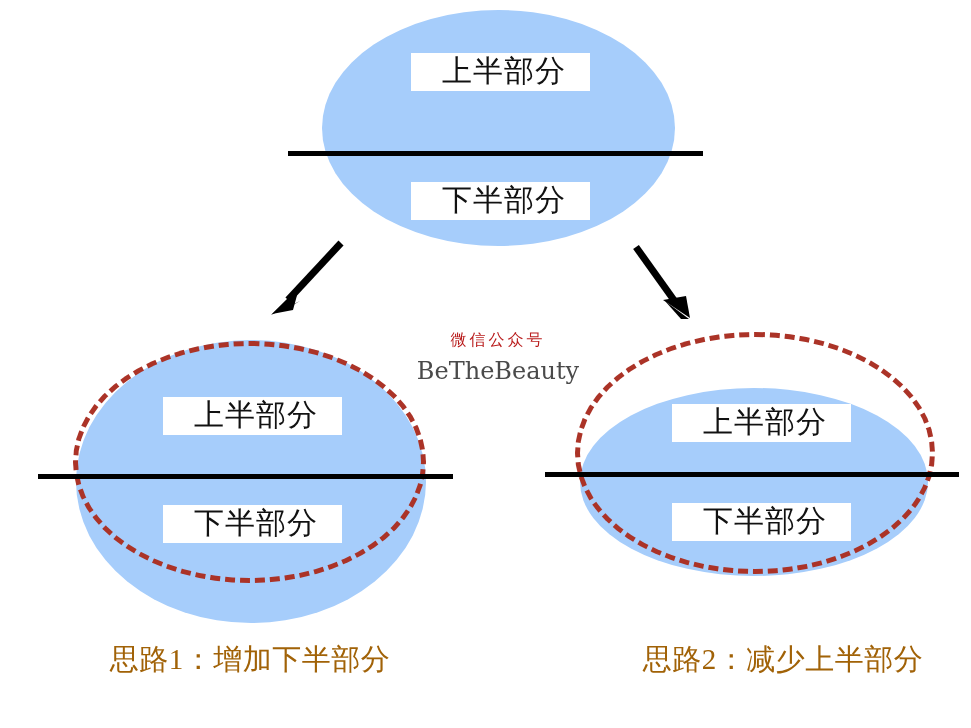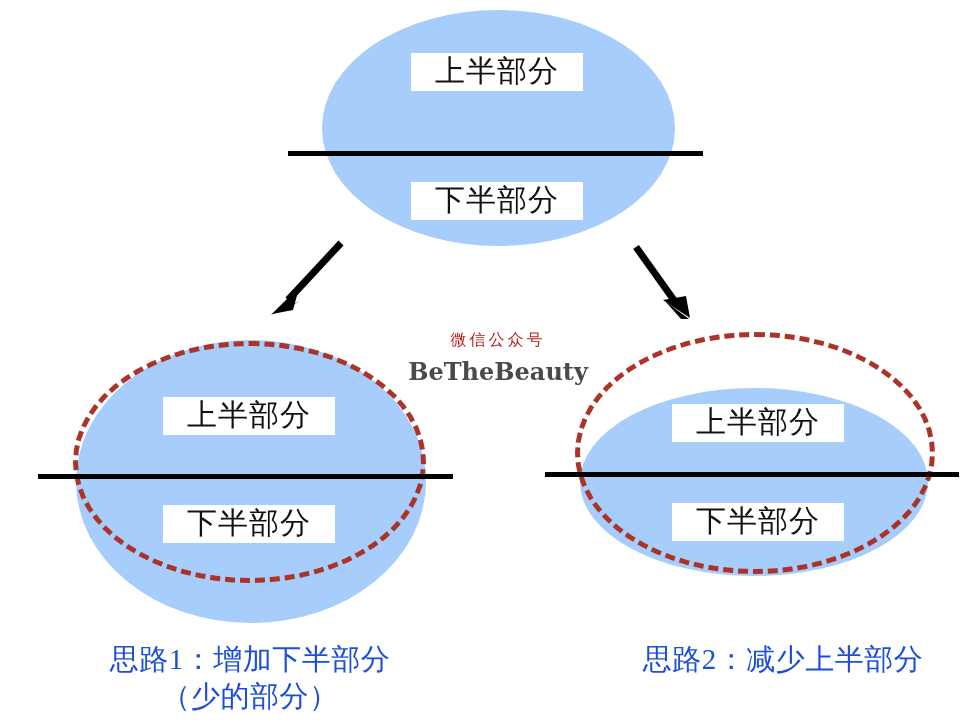--- a/index.html
+++ b/index.html
@@ -37,21 +37,21 @@
 
   
   .part-label {
     position: absolute;
     background: #ffffff;
     color: #111111;
     font-size: 30px;
     line-height: 1.08;
     letter-spacing: 1px;
     white-space: nowrap;
-    padding: 2px 6px 4px 6px;
+    padding: 2px 6px 4px 13px;
     text-align: center;
   }
 
   
   .arrow-svg {
     position: absolute;
     overflow: visible;
   }
 
   
@@ -61,33 +61,33 @@
     width: 240px;
   }
   .watermark-sub {
     font-size: 16px;
     color: #b91c1c;
     letter-spacing: 3px;
     font-family: "Liberation Serif", "DejaVu Serif", serif;
   }
   .watermark-main {
     font-size: 24px;
-    font-weight: bold;
+    font-weight: normal;
     color: #4a4a4a;
     letter-spacing: 0px;
     margin-top: 6px;
     font-family: "DejaVu Serif", "Liberation Serif", serif;
   }
 
   
   .caption {
     position: absolute;
     width: 430px;
     text-align: center;
-    color: #1d4ed8;
+    color: #a16207;
     font-size: 29px;
     line-height: 1.28;
     letter-spacing: 0.5px;
   }
   .caption-line2 {
     display: block;
   }
 </style>
 </head>
 <body>
@@ -131,21 +131,20 @@
     <div class="ellipse ellipse-dashed" style="left:73px; top:341px; width:353px; height:242px;"></div>
 
     <div class="divider-line" style="left:38px; top:474px; width:415px;"></div>
 
     <div class="part-label" style="left:163px; top:397px; width:160px;">上半部分</div>
 
     <div class="part-label" style="left:163px; top:505px; width:160px;">下半部分</div>
 
     <div class="caption" style="left:35px; top:641px;">
       <span>思路1：增加下半部分</span>
-      <span class="caption-line2">（少的部分）</span>
     </div>
   </div>
 
   <div>
 
     <div class="ellipse ellipse-fill" style="left:580px; top:388px; width:348px; height:188px;"></div>
 
     <div class="ellipse ellipse-dashed" style="left:575px; top:332px; width:360px; height:242px;"></div>
 
     <div class="divider-line" style="left:545px; top:472px; width:414px;"></div>

